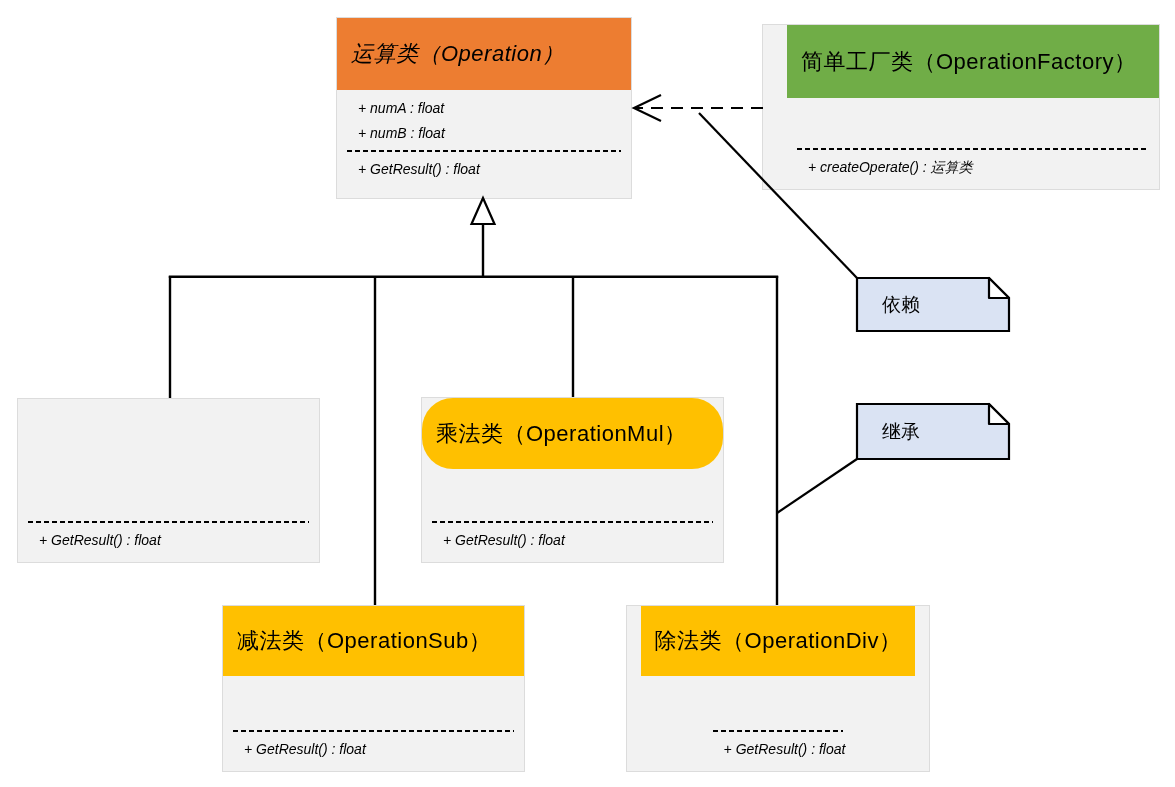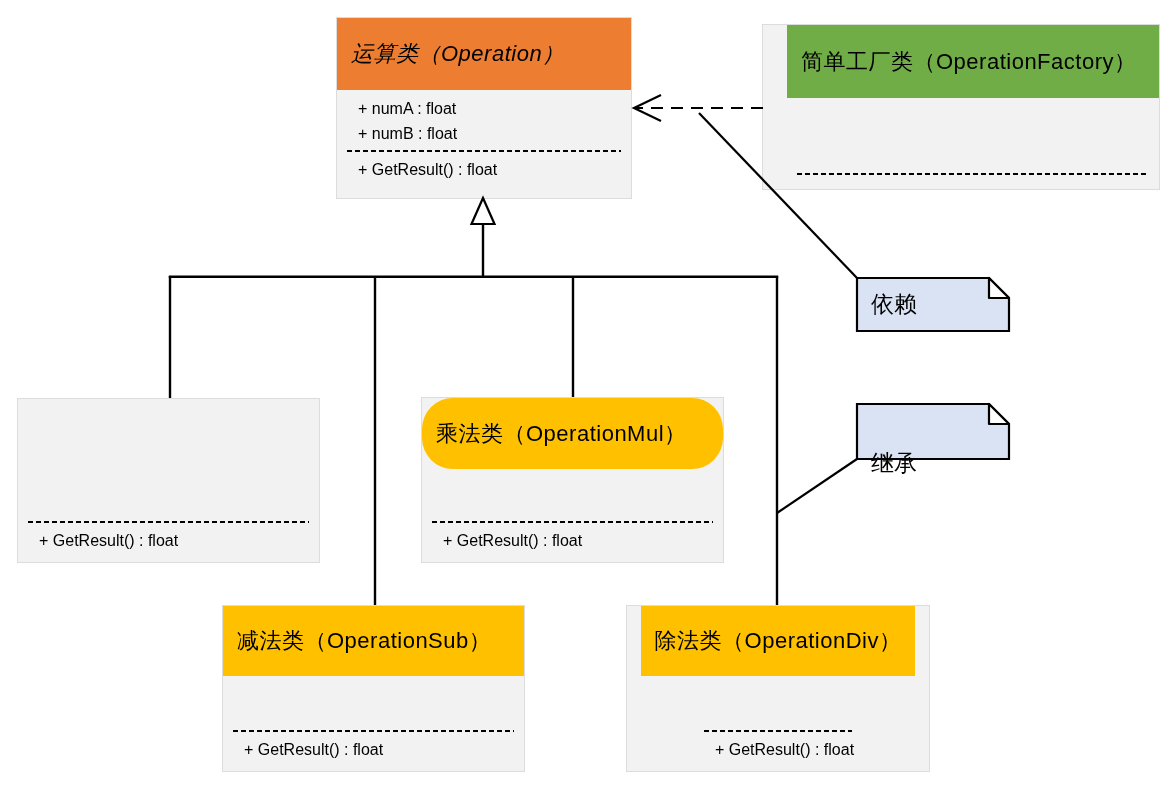--- a/index.html
+++ b/index.html
@@ -39,24 +39,25 @@
   .hdr-green  { background: var(--green, #70AD47); }
   .hdr-gold   { background: var(--gold, #FFC000); }
   .italic { font-style: italic; }
   .uml-body {
     flex: 1 1 auto;
     display: flex;
     flex-direction: column;
     padding: 6px 8px 9px 8px;
   }
   .member-line {
-    font-size: 16px;
+    font-size: 14px;
     line-height: 25px;
     padding-left: 13px;
     white-space: nowrap;
+    font-style: italic;
   }
   .spacer { flex: 1 1 auto; }
   .sep {
     height: 2px;
     margin: 4px 2px 5px 2px;
     background: repeating-linear-gradient(to right, #000 0 5px, transparent 5px 8px);
   }
   
   #box-operation { left: 336px; top: 17px;  width: 296px; height: 182px; }
   #box-operation .uml-header { height: 72px; }
@@ -66,28 +67,28 @@
   #box-add .uml-header { height: 70px; }
   #box-mul { left: 421px; top: 397px; width: 303px; height: 166px; }
   #box-mul .uml-header { height: 71px; border-radius: 31px; }
   #box-sub { left: 222px; top: 605px; width: 303px; height: 167px; gap: 36px; }
   #box-sub .uml-header { height: 70px; }
   #box-div { left: 626px; top: 605px; width: 304px; height: 167px; align-items: center; }
   #box-div .uml-header { height: 70px; }
   
   .note-label {
     position: absolute;
-    font-size: 23px;
-    padding-left: 15px;
+    font-size: 19px;
+    padding-left: 26px;
     display: flex;
     align-items: center;
     white-space: nowrap;
   }
   #label-dependency  { left: 856px; top: 277px; width: 140px; height: 55px; }
-  #label-inheritance { left: 856px; top: 403px; width: 140px; height: 57px; margin-top: 32px; }
+  #label-inheritance { left: 856px; top: 403px; width: 140px; height: 57px; }
 </style>
 </head>
 <body>
 
 <div id="stage">
 
   <div class="uml-class" id="box-operation">
     <div class="uml-header hdr-orange italic">
       <span>运算类（Operation）</span>
     </div>
@@ -100,20 +101,21 @@
     </div>
   </div>
 
   <div class="uml-class" id="box-factory">
     <div class="uml-header hdr-green">
       <span>简单工厂类（OperationFactory）</span>
     </div>
     <div class="uml-body">
       <div class="spacer"></div>
       <div class="sep"></div>
+      <div class="member-line">+ createOperate() : 运算类</div>
     </div>
   </div>
 
   <div class="uml-class" id="box-add">
     <div class="uml-body">
       <div class="spacer"></div>
       <div class="sep"></div>
       <div class="member-line">+ GetResult() : float</div>
     </div>
   </div>

